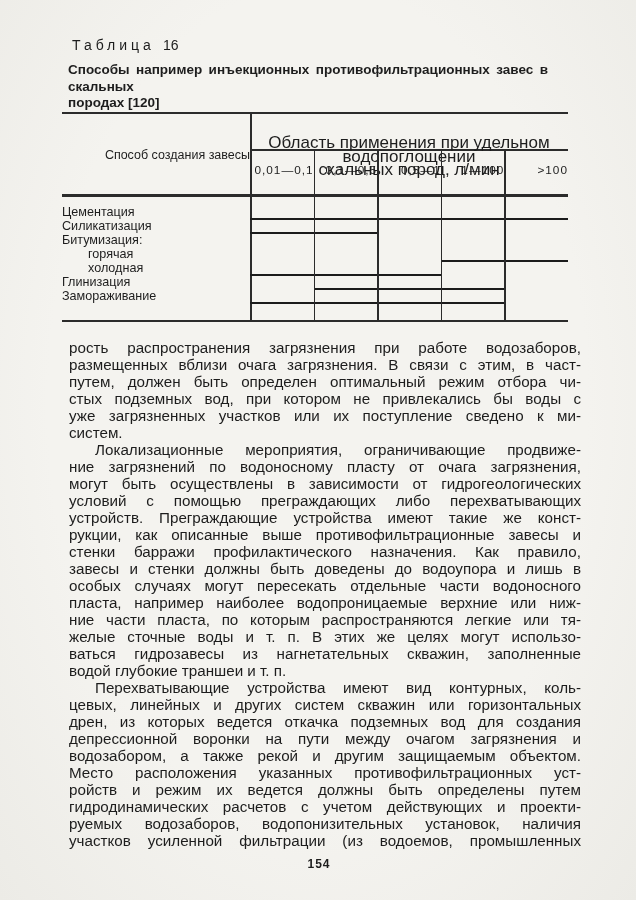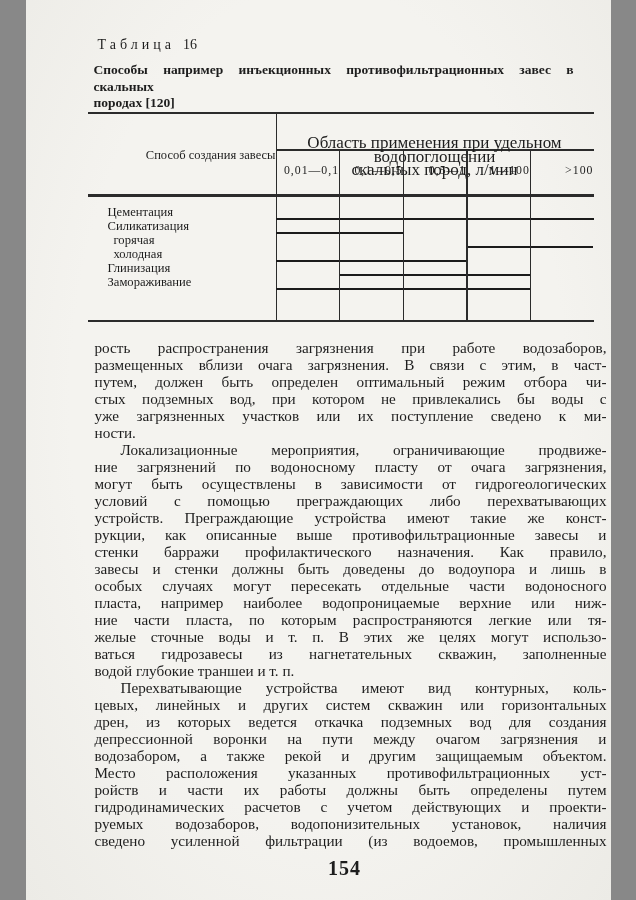--- a/index.html
+++ b/index.html
@@ -1,21 +1,21 @@
 <!DOCTYPE html>
 <html><head>
 <meta charset="utf-8">
 <style>
   * { margin:0; padding:0; box-sizing:border-box; }
   html,body { background:#888; }
   .page {
-    position:relative; width:585px; height:900px; margin:0 auto;
+    position:relative; width:636px; height:900px; margin:0 auto;
     background:#f2f1ed;
     background-image: radial-gradient(ellipse at 50% 45%, #f4f3ef 60%, #ecebe6 100%);
-    font-family:Liberation Serif, serif;
+    font-family:Liberation Sans, sans-serif;
     color:#1d1d1d;
     overflow:hidden;
   }
   
   .tbl-label { position:absolute; left:72px; top:37px; font-size:14px; }
   .tbl-label .word { letter-spacing:4px; margin-right:8px; }
   .tbl-title { position:absolute; left:68px; top:62px; width:480px;
     font-weight:bold; font-size:13.5px; line-height:16.5px; }
   .tbl-title .tline { text-align:justify; text-align-last:justify; }
   .tbl-title .tline:last-child { text-align-last:left; }
@@ -30,31 +30,31 @@
   .tbl .v-main  { left:188px; top:0; width:1.6px; height:208px; }
   .tbl .v-col   { top:37px; width:1.4px; height:171px; }
   .stub-head { position:absolute; left:0; top:36px; width:188px;
     text-align:right; font-size:12.5px; }
   .grp-head { position:absolute; left:188px; top:5px; width:318px;
     text-align:center; font-size:17px; line-height:13.5px;margin-top:19px; }
   .col-heads { position:absolute; left:188px; top:51px; width:318px; display:flex; }
   .col-heads .ch { width:20%; text-align:right; font-size:11.8px; letter-spacing:1px; }
   .rows { position:absolute; left:0; top:93px; width:506px; }
   .trow { position:relative; height:14px; }
-  .trow .lbl { position:absolute; left:20px; top:0; font-size:12.6px; line-height:14px; white-space:nowrap; }
+  .trow .lbl { position:absolute; left:0; top:0; font-size:12.6px; line-height:14px; white-space:nowrap; }
   .trow .lbl.ind { left:26px; }
   .trow .bar { position:absolute; bottom:-1px; height:2.2px; background:#1b1b1b; }
   
   .body-text { position:absolute; left:69px; top:339px; width:512px; }
   .bl { font-size:15.2px; line-height:17px; text-align:justify; text-align-last:justify; }
   .para.endleft .bl:last-child { text-align-last:left; }
   .para.indent .bl:first-child { text-indent:26px; }
   
   .page-num { position:absolute; left:63px; top:857px; width:512px;
-    text-align:center; font-size:20px; font-weight:bold; letter-spacing:1px; }
+    text-align:center; font-size:12px; font-weight:bold; letter-spacing:1px; }
 </style>
 </head>
 <body>
 
 <div class="page">
 
   <div class="tbl-label">
     <span class="word">Таблица</span><span>16</span>
   </div>
 
@@ -84,20 +84,23 @@
     <div class="rows">
         <div class="trow">
           <div class="lbl">Цементация</div>
           <div class="bar" style="left: 188px; width: 318px;"></div>
         </div>
         <div class="trow">
           <div class="lbl">Силикатизация</div>
           <div class="bar" style="left: 188px; width: 127.2px;"></div>
         </div>
         <div class="trow">
+          <div class="lbl">Битумизация:</div>
+        </div>
+        <div class="trow">
           <div class="lbl ind">горячая</div>
           <div class="bar" style="left: 378.8px; width: 127.2px;"></div>
         </div>
         <div class="trow">
           <div class="lbl ind">холодная</div>
           <div class="bar" style="left: 188px; width: 190.8px;"></div>
         </div>
         <div class="trow">
           <div class="lbl">Глинизация</div>
           <div class="bar" style="left: 251.6px; width: 190.8px;"></div>
@@ -113,21 +116,21 @@
       <div class="vline v-col" style="left: 442.4px;"></div>
     </div>
 
   <div class="body-text">
       <div class="para endleft">
         <div class="bl">рость распространения загрязнения при работе водозаборов,</div>
         <div class="bl">размещенных вблизи очага загрязнения. В связи с этим, в част-</div>
         <div class="bl">путем, должен быть определен оптимальный режим отбора чи-</div>
         <div class="bl">стых подземных вод, при котором не привлекались бы воды с</div>
         <div class="bl">уже загрязненных участков или их поступление сведено к ми-</div>
-        <div class="bl">ности.</div>
+        <div class="bl">систем.</div>
       </div>
       <div class="para indent endleft">
         <div class="bl">Локализационные мероприятия, ограничивающие продвиже-</div>
         <div class="bl">ние загрязнений по водоносному пласту от очага загрязнения,</div>
         <div class="bl">могут быть осуществлены в зависимости от гидрогеологических</div>
         <div class="bl">условий с помощью преграждающих либо перехватывающих</div>
         <div class="bl">устройств. Преграждающие устройства имеют такие же конст-</div>
         <div class="bl">рукции, как описанные выше противофильтрационные завесы и</div>
         <div class="bl">стенки барражи профилактического назначения. Как правило,</div>
         <div class="bl">завесы и стенки должны быть доведены до водоупора и лишь в</div>
@@ -138,22 +141,22 @@
         <div class="bl">ваться гидрозавесы из нагнетательных скважин, заполненные</div>
         <div class="bl">водой глубокие траншеи и т. п.</div>
       </div>
       <div class="para indent">
         <div class="bl">Перехватывающие устройства имеют вид контурных, коль-</div>
         <div class="bl">цевых, линейных и других систем скважин или горизонтальных</div>
         <div class="bl">дрен, из которых ведется откачка подземных вод для создания</div>
         <div class="bl">депрессионной воронки на пути между очагом загрязнения и</div>
         <div class="bl">водозабором, а также рекой и другим защищаемым объектом.</div>
         <div class="bl">Место расположения указанных противофильтрационных уст-</div>
-        <div class="bl">ройств и части их работы должны быть определены путем</div>
+        <div class="bl">ройств и режим их ведется должны быть определены путем</div>
         <div class="bl">гидродинамических расчетов с учетом действующих и проекти-</div>
         <div class="bl">руемых водозаборов, водопонизительных установок, наличия</div>
-        <div class="bl">сведено усиленной фильтрации (из водоемов, промышленных</div>
+        <div class="bl">участков усиленной фильтрации (из водоемов, промышленных</div>
       </div>
     </div>
 
   <div class="page-num">154</div>
 
 </div>
 
 </body></html>

